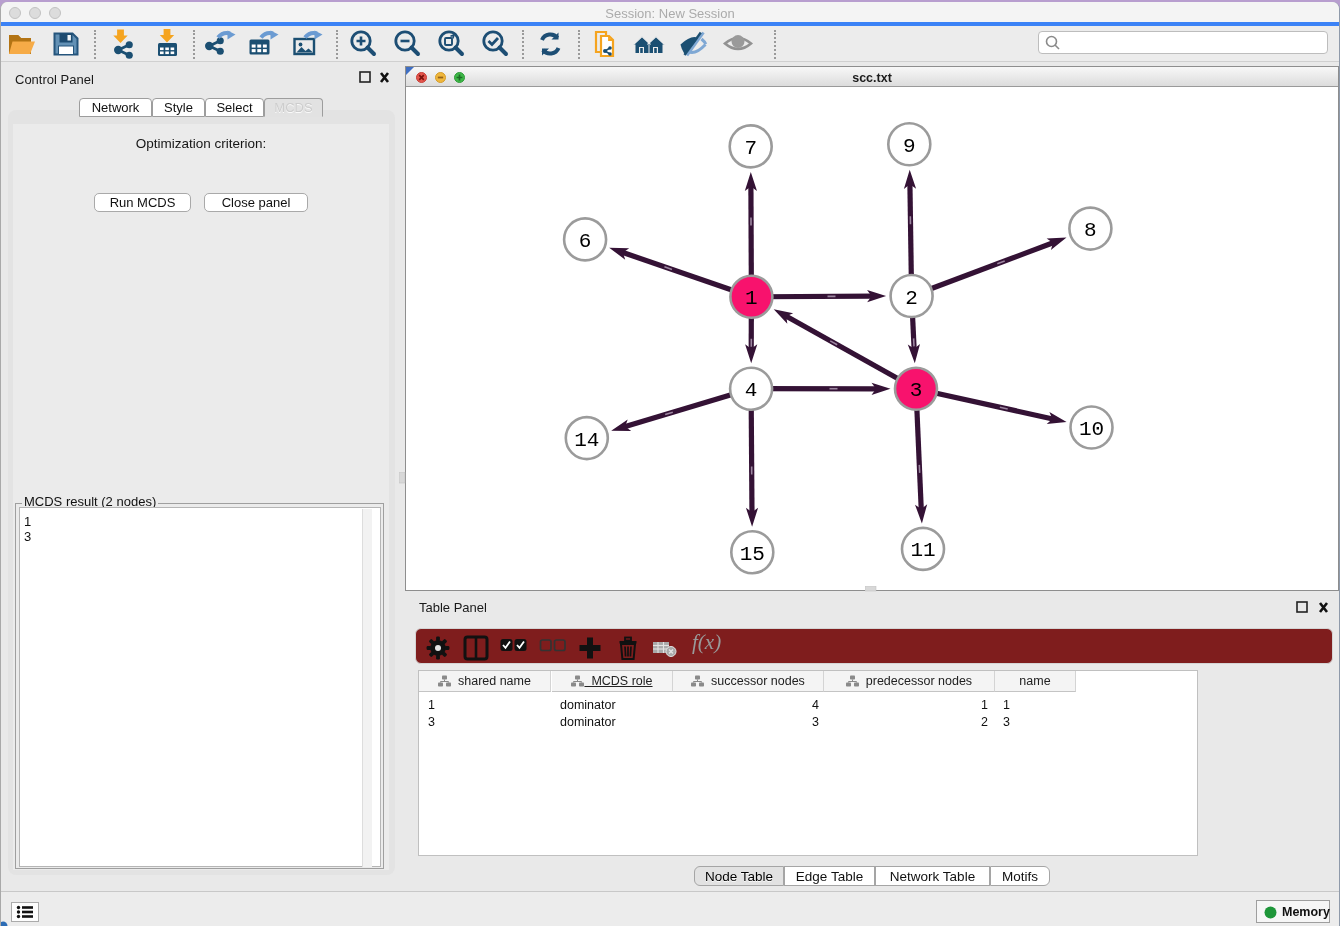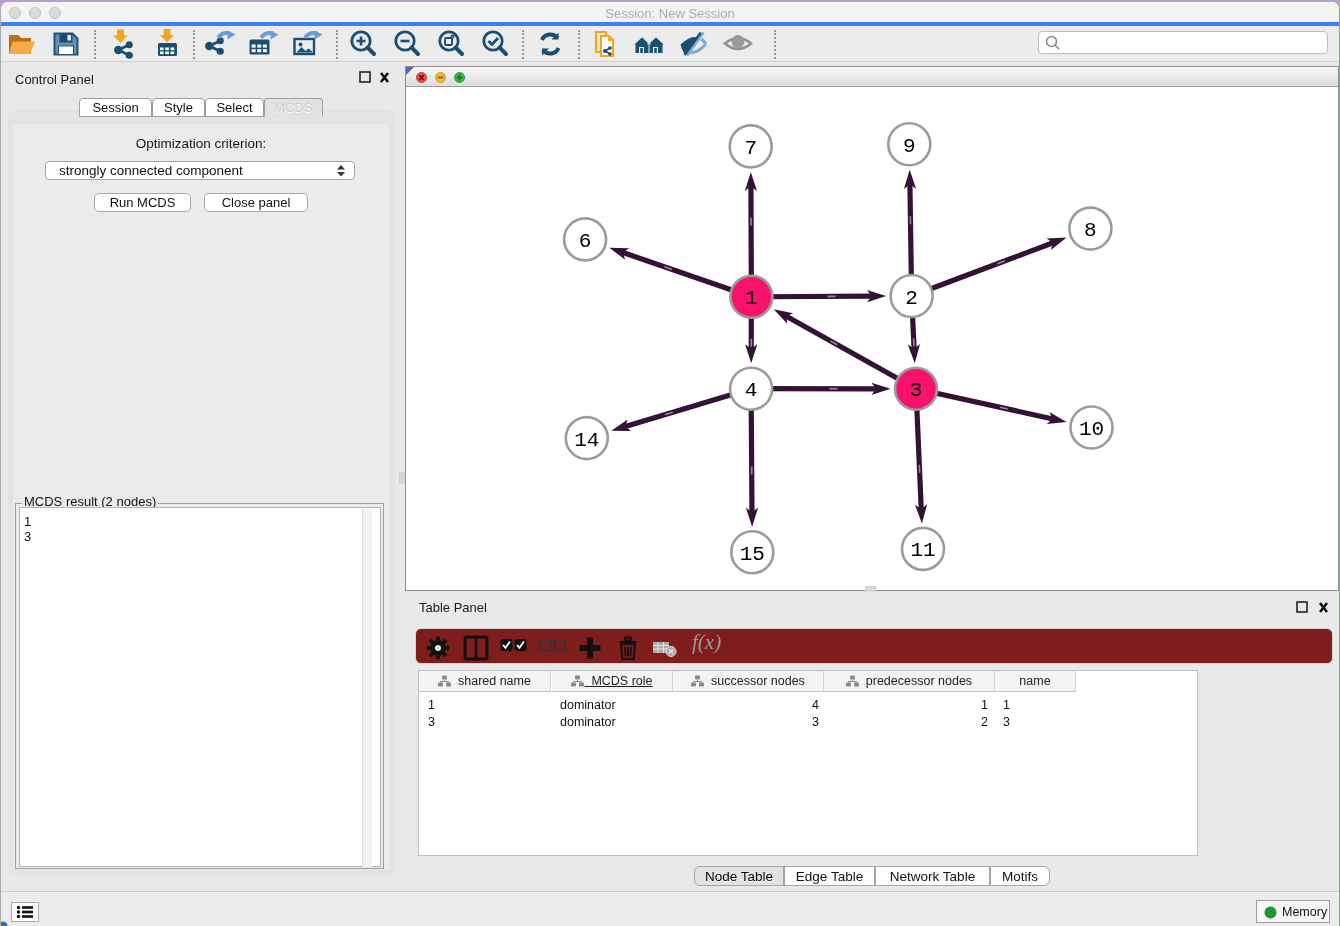--- a/index.html
+++ b/index.html
@@ -34,21 +34,21 @@
 #gtitle-text { position:absolute; width:100%; text-align:center; top:3.5px; font-size:12.5px; font-weight:700; color:#1c1c1c; }
 .mac { position:absolute; top:4.5px; width:11px; height:11px; border-radius:50%; }
 
 #tp-title { position:absolute; left:418px; top:598px; font-size:13px; color:#1a1a1a; }
 #tp-toolbar { position:absolute; left:414px; top:626px; width:918px; height:36px; background:#7f1d1d; border:1px solid #d4d4d4; border-radius:6px; }
 #tp-table { position:absolute; left:417px; top:668px; width:780px; height:186px; background:#fff; border:1px solid #c0c0c0; }
 .th { position:absolute; top:0; height:21px; background:#f4f4f4; border-right:1px solid #d4d4d4; border-bottom:1px solid #c4c4c4; font-size:12.5px; color:#222; text-align:center; line-height:21px; }
 .td { position:absolute; font-size:12.5px; color:#111; height:16px; line-height:16px; }
 .btab { position:absolute; top:863.5px; height:20px; background:#fff; border:1px solid #a5a5a5; font-size:13.5px; color:#111; text-align:center; line-height:19px; }
 
-#statusbar { position:absolute; left:0; top:889px; width:100%; height:35px; background:#ececec; border-top:1px solid #c8c8c8; }
+#statusbar { position:absolute; left:0; top:889px; width:100%; height:35px; background:#ececec; border-top:1px solid #c8c8c8;font-weight:bold; }
 #mini-btn { position:absolute; left:10px; top:10px; width:28px; height:20px; background:#fdfdfd; border:1px solid #ababab; }
 #mem-btn { position:absolute; left:1255px; top:8px; width:74px; height:23px; background:#f6f6f6; border:1px solid #9e9e9e; font-size:12.5px; color:#111; }
 </style>
 </head>
 <body>
 <div id="win">
   <div id="titlebar">
     <div class="tl" style="left:8px;"></div>
     <div class="tl" style="left:28px;"></div>
     <div class="tl" style="left:48px;"></div>
@@ -183,31 +183,25 @@
       </div>
   </div>
 
   <div id="cp-title">Control Panel</div>
   <svg class="abs" style="left:358px;top:69px;" width="32" height="14">
       <rect x="1" y="1" width="10" height="10" fill="none" stroke="#222" stroke-width="1.6"></rect>
       <path d="M22 2 L29 11 M29 2 L22 11" stroke="#111" stroke-width="2.6"></path>
     </svg>
   <div id="cp-panel"></div>
   <div id="cp-inner"></div>
-  <div class="tab" style="left:78px; width:73px;">Session</div>
+  <div class="tab" style="left:78px; width:73px;">Network</div>
   <div class="tab" style="left:151px; width:53px;">Style</div>
   <div class="tab" style="left:204px; width:59px;">Select</div>
   <div class="tab" style="left:263px; width:59px; background:#e2e2e2; color:#cdcdcd; text-shadow:0 1px 0 #fafafa; border-bottom-color:#e2e2e2;">MCDS</div>
   <div id="opt-label">Optimization criterion:</div>
-  <div id="dropdown">strongly connected component
-    <svg width="12" height="14" style="position:absolute; right:7px; top:2px;">
-        <path d="M6 1 L10 5.5 L2 5.5 Z" fill="#333"></path>
-        <path d="M6 12.5 L10 8 L2 8 Z" fill="#333"></path>
-      </svg>
-  </div>
   <div class="btn" style="left:93px; width:97px;">Run MCDS</div>
   <div class="btn" style="left:203px; width:104px;">Close panel</div>
   <div id="fieldset"></div>
   <div id="fieldset-legend">MCDS result (2 nodes)</div>
   <div id="fs-white">
       <div style="padding:6px 0 0 4px; line-height:15.5px;">1<br>3</div>
       <div id="fs-scroll"></div>
     </div>
 
   <div id="gwin">
@@ -223,20 +217,21 @@
       <div class="mac" style="left:29px; background:#f0b73c; border:1px solid #d49c29;">
           <svg width="9" height="9" style="position:absolute;left:0px;top:0px;">
             <line x1="1.8" y1="4.5" x2="7.2" y2="4.5" stroke="#94621a" stroke-width="1.8"></line>
           </svg>
         </div>
       <div class="mac" style="left:48px; background:#3eb848; border:1px solid #2e9a38;">
           <svg width="9" height="9" style="position:absolute;left:0px;top:0px;">
             <path d="M4.5 1.6 L4.5 7.4 M1.6 4.5 L7.4 4.5" stroke="#1c6d24" stroke-width="1.7"></path>
           </svg>
         </div>
+      <div id="gtitle-text">scc.txt</div>
     </div>
     <svg id="graph" style="position:absolute; left:0; top:20px;" width="932" height="503" viewBox="405 87 932 503">
 <line x1="750.4" y1="296.8" x2="749.9" y2="184.9" stroke="#341235" stroke-width="5.2"></line>
 <polygon points="749.8,171.9 756.0,190.9 749.9,186.4 743.8,190.9" fill="#341235"></polygon>
 <line x1="750.4" y1="296.8" x2="620.5" y2="252.0" stroke="#341235" stroke-width="5.2"></line>
 <polygon points="608.2,247.7 628.2,248.2 621.9,252.5 624.2,259.7" fill="#341235"></polygon>
 <line x1="750.4" y1="296.8" x2="872.1" y2="296.2" stroke="#341235" stroke-width="5.2"></line>
 <polygon points="885.1,296.1 866.1,302.3 870.6,296.2 866.1,290.1" fill="#341235"></polygon>
 <line x1="750.4" y1="296.8" x2="750.2" y2="350.2" stroke="#341235" stroke-width="5.2"></line>
 <polygon points="750.2,363.2 744.1,344.2 750.2,348.7 756.3,344.2" fill="#341235"></polygon>

